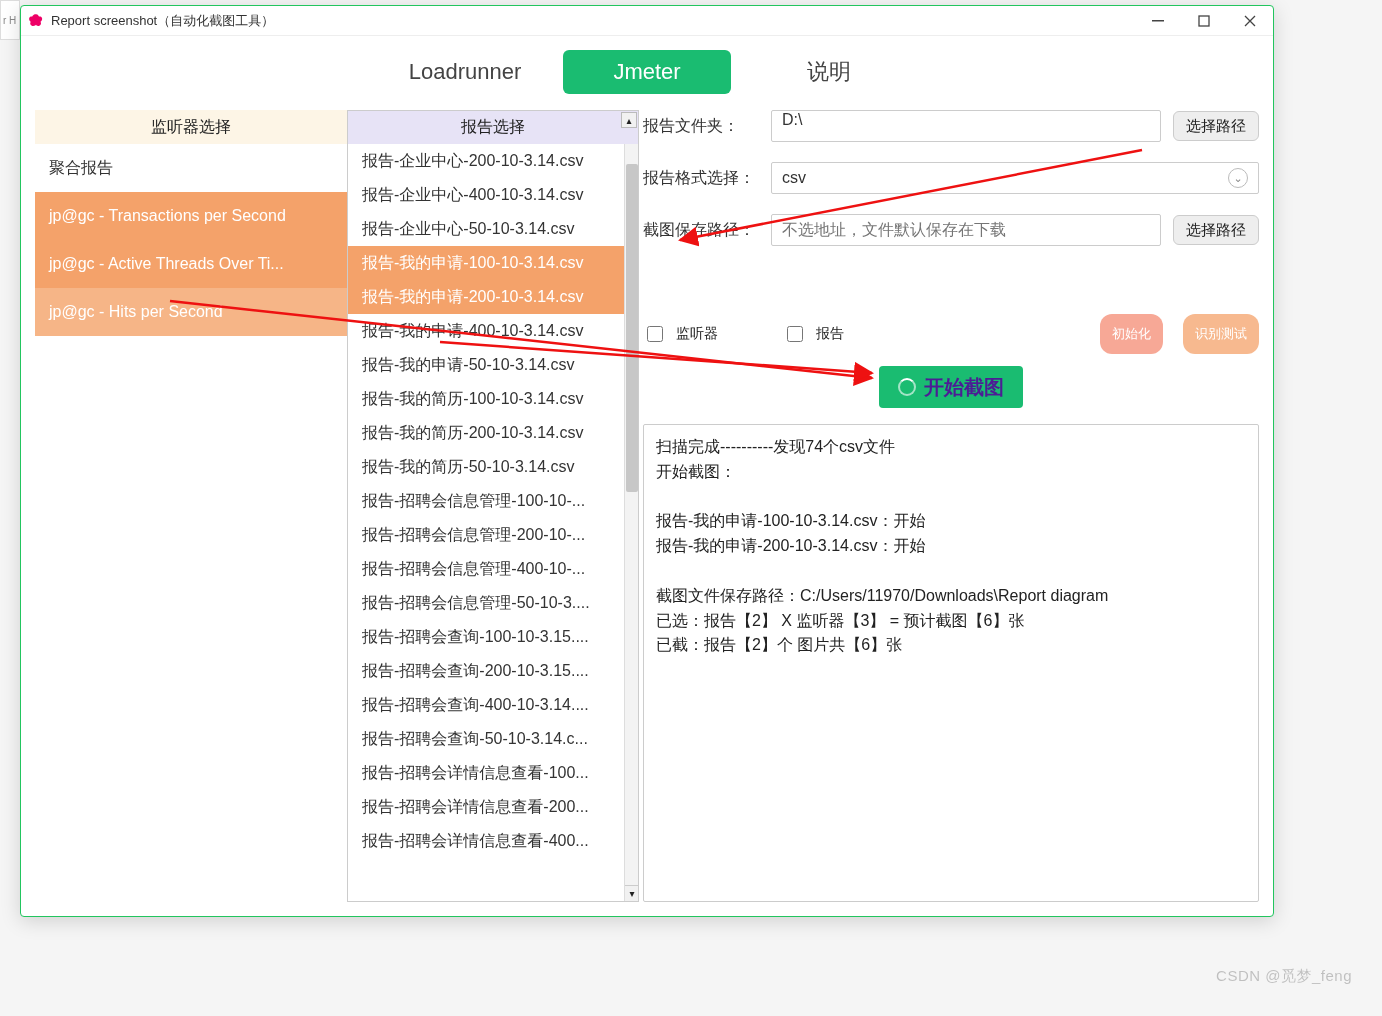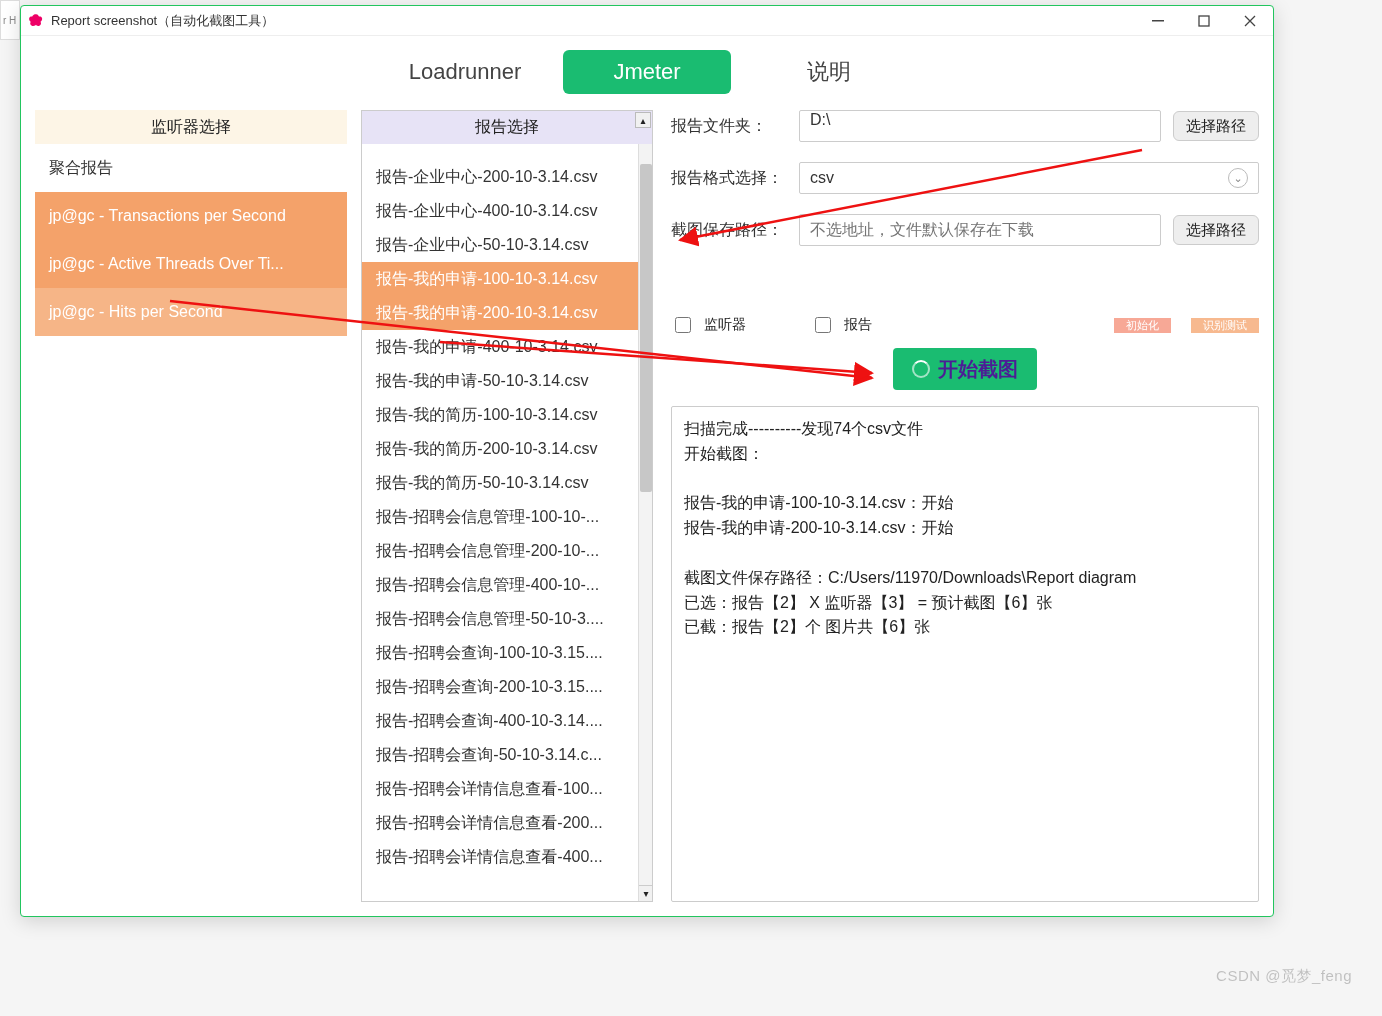--- a/index.html
+++ b/index.html
@@ -11,54 +11,54 @@
   .titlebar { height:30px; display:flex; align-items:center; padding:0 0 0 6px; border-bottom:1px solid #eee; }
   .titlebar .appicon { width:18px; height:18px; margin-right:6px; }
   .titlebar .title { font-size:13px; color:#333; }
   .titlebar .spacer { flex:1; }
   .winbtn { width:46px; height:30px; display:flex; align-items:center; justify-content:center; color:#444; }
   
   .tabsrow { display:flex; justify-content:center; gap:14px; padding:14px 0 16px; }
   .tab { min-width:168px; height:44px; border-radius:6px; display:flex; align-items:center; justify-content:center; font-size:22px; color:#444; background:transparent; }
   .tab.active { background:#1abc71; color:#fff; }
   
-  .body { flex:1; display:flex; gap:14px; padding:0 14px 14px; min-height:0; }
+  .body { flex:1; display:flex; padding:0 14px 14px; min-height:0; }
   .col { display:flex; flex-direction:column; min-height:0; }
   .col.left  { width:312px; }
   .col.mid   { width:292px; border:1px solid #ccc; border-top:none; }
   .col.right { flex:1; padding-left:4px; }
   
   .list-header { height:34px; display:flex; align-items:center; justify-content:center; font-size:16px; }
   .col.left .list-header { background:#fdf5e6; }
   .col.mid .list-header  { background:#e7e3f6; position:relative; border-top:1px solid #ccc; }
   .col.mid .list-header .scroll-up { position:absolute; right:1px; top:1px; width:16px; height:16px; background:#f1f1f1; border:1px solid #bbb; font-size:10px; display:flex;align-items:center;justify-content:center; }
   
   .left-list { }
   .left-item { height:48px; display:flex; align-items:center; padding:0 14px; font-size:16px; color:#333; }
   .left-item.sel { background:#f4a26a; color:#fff; }
   .left-item.sel.light { background:#f6b587; }
   
   .mid-list-wrap { flex:1; overflow:hidden; position:relative; }
-  .mid-list { position:absolute; left:0; right:14px; top:16px; }
+  .mid-list { position:absolute; left:0; right:14px; top:0; }
   .mid-item { height:34px; display:flex; align-items:center; padding:0 14px; font-size:16px; color:#333; white-space:nowrap; overflow:hidden; text-overflow:ellipsis; }
   .mid-item.sel { background:#f4a26a; color:#fff; }
   .mid-track { position:absolute; right:0; top:0; width:14px; bottom:0; background:#f3f3f3; border-left:1px solid #ddd; }
   .mid-thumb { position:absolute; left:1px; width:12px; top:20px; height:328px; background:#c7c7c7; border-radius:2px; }
   .mid-bottom-arrow { position:absolute; bottom:0; left:0; width:14px; height:16px; background:#f1f1f1; font-size:10px; display:flex;align-items:center;justify-content:center; border-top:1px solid #ccc;}
   
   .form-row { display:flex; align-items:center; margin-bottom:20px; gap:12px; }
   .form-label { width:116px; font-size:16px; color:#333; }
   .text-input { flex:1; height:32px; border:1px solid #ccc; border-radius:2px; padding:0 10px; font-size:16px; color:#333; background:#fff; }
   .text-input.placeholder { color:#aaa; }
   .gray-btn { width:86px; height:30px; background:#eee; border:1px solid #ccc; border-radius:6px; font-size:15px; display:flex;align-items:center;justify-content:center; }
   .select { flex:1; height:32px; border:1px solid #ccc; border-radius:2px; padding:0 10px; font-size:16px; display:flex; align-items:center; justify-content:space-between; color:#333;}
   .select .chev { width:20px; height:20px; border:1px solid #bbb; border-radius:50%; display:flex;align-items:center;justify-content:center; font-size:11px; color:#888;}
   .check-row { display:flex; align-items:center; gap:10px; }
   .check-row input { width:16px; height:16px; }
-  .soft-btn { height:15px; padding:0 12px; border-radius:0; color:#fff; font-size:11px; display:flex;align-items:center;justify-content:center; }
+  .soft-btn { height:40px; padding:0 12px; border-radius:12px; color:#fff; font-size:13px; display:flex;align-items:center;justify-content:center; }
   .soft-btn.init { background:#f7a896; }
   .soft-btn.test { background:#f7b98f; }
   .start-btn { width:144px; height:42px; background:#1abc71; color:#4c1d95; font-size:20px; border-radius:4px; display:flex;align-items:center;justify-content:center; gap:8px; margin:6px auto 10px; font-weight:600;}
   .start-btn .spin { width:18px;height:18px;border:2px solid rgba(255,255,255,.6); border-top-color:#fff; border-radius:50%; }
   .log-box { border:1px solid #ccc; border-radius:2px; flex:1; margin-top:6px; padding:10px 12px; font-size:16px; color:#222; line-height:1.55; overflow:hidden; white-space:pre-line;}
   
   .arrow-svg { position:absolute; left:0; top:0; pointer-events:none; }
   
   .watermark { position:absolute; right:30px; bottom:30px; color:rgba(0,0,0,.22); font-size:15px; letter-spacing:.5px;}
 </style>

